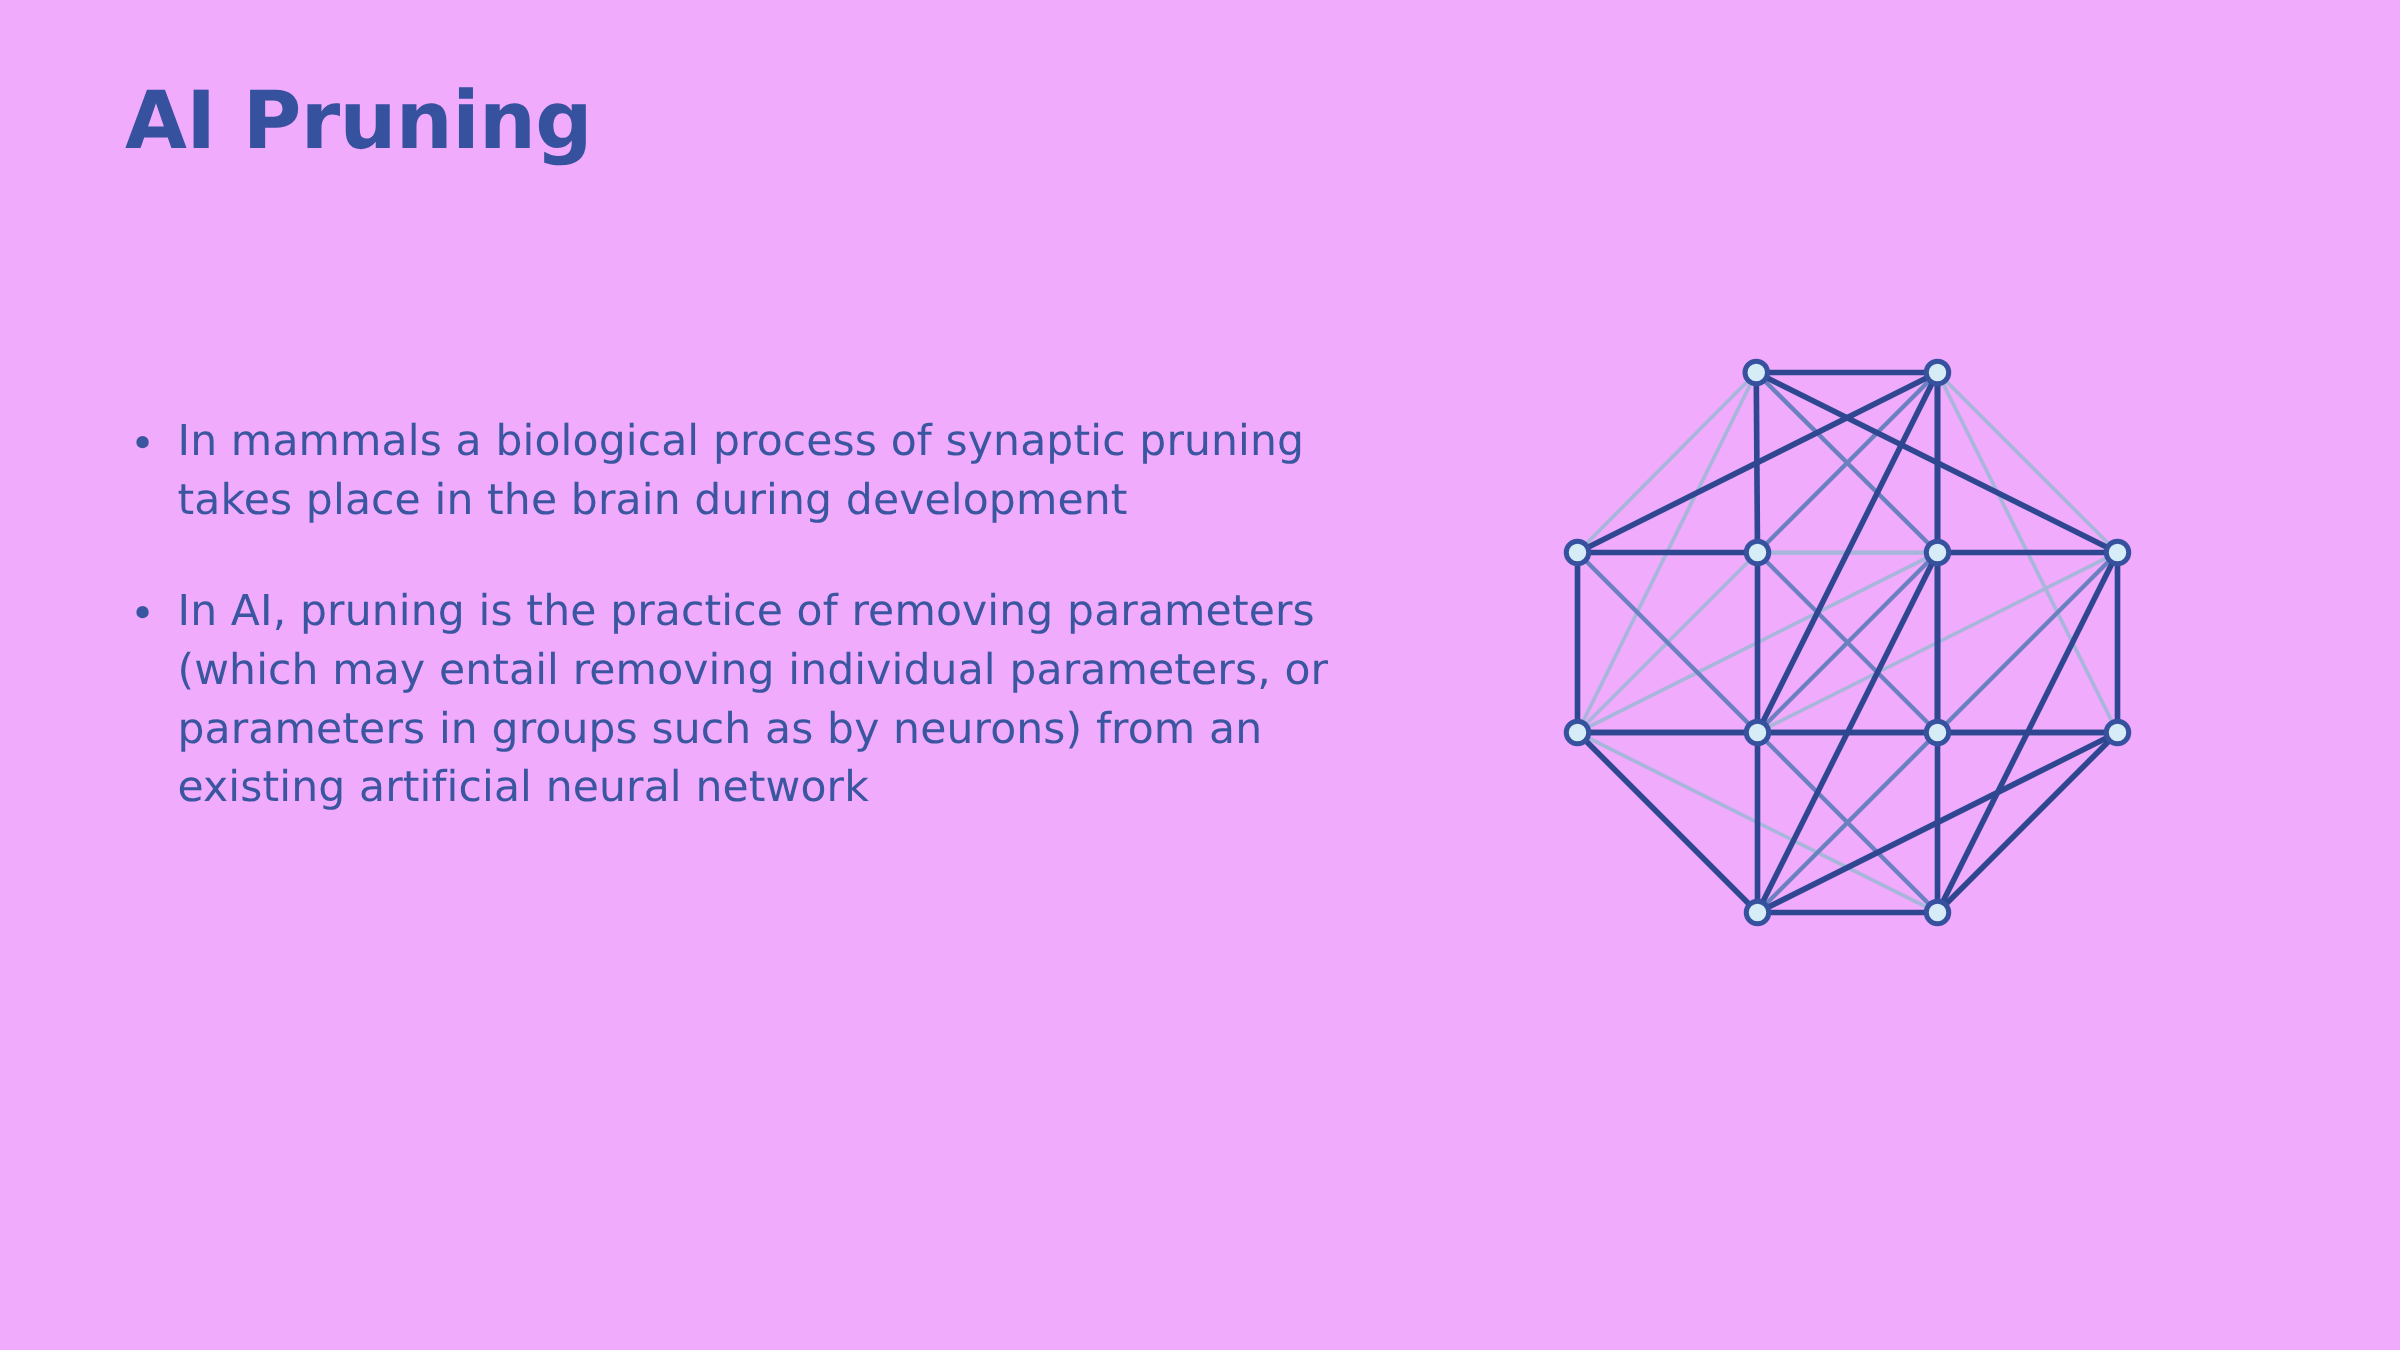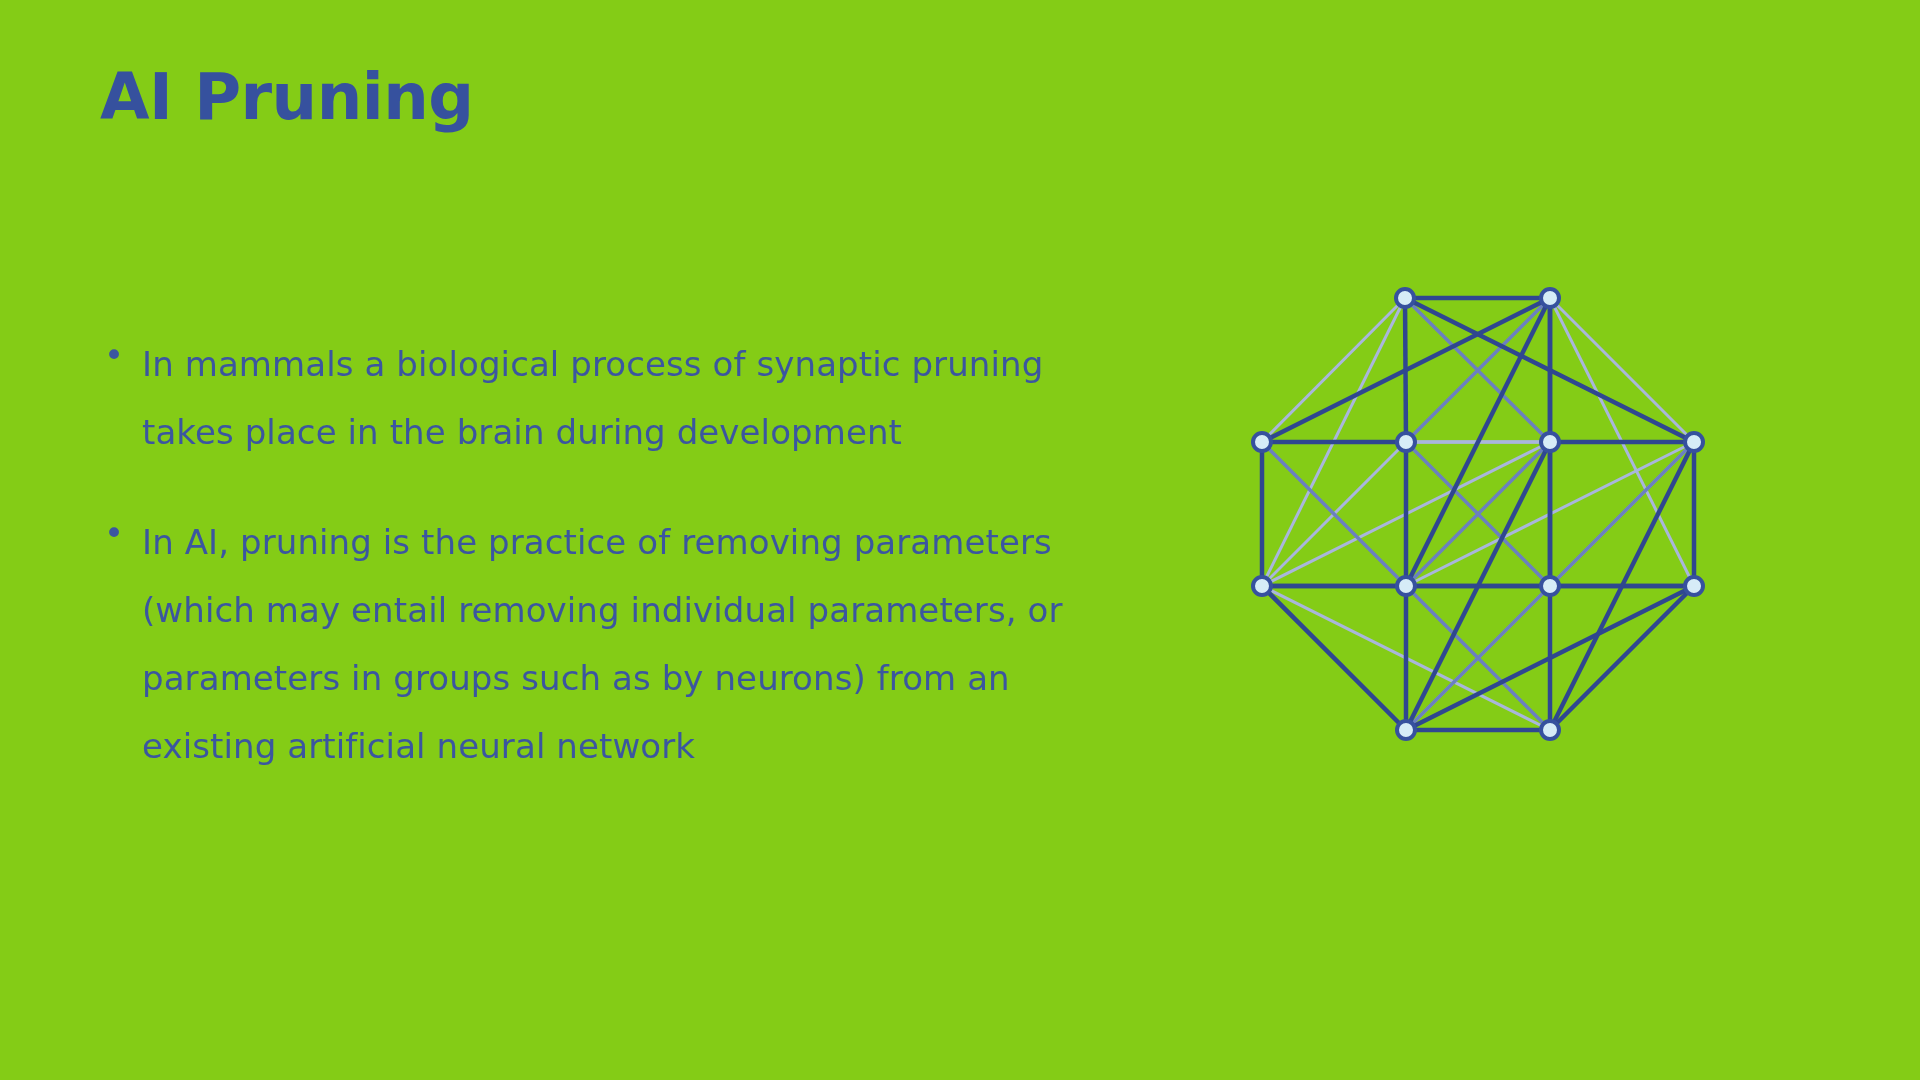--- a/index.html
+++ b/index.html
@@ -10,21 +10,21 @@
     width: 1920px;
     height: 1080px;
     background: #ffffff;
     font-family: "DejaVu Sans", sans-serif;
     overflow: hidden;
   }
   .slide {
     position: relative;
     width: 1920px;
     height: 1080px;
-    background: #84cc16;
+    background: #f0abfc;
   }
   .slide-title {
     position: absolute;
     left: 100px;
     top: 62px;
     font-size: 64px;
     font-weight: bold;
     color: #36519e;
     letter-spacing: -0.5px;
     line-height: 1.1;
@@ -46,21 +46,21 @@
     font-size: 34px;
     line-height: 50px;
     color: #3b56a0;
     text-align: left;
     padding-left: 6px;
     box-sizing: border-box;
   }
   .bullet-text {
     flex: 1 1 auto;
     font-size: 34px;
-    line-height: 68px;
+    line-height: 47px;
     color: #3b56a0;
     letter-spacing: 0.1px;
     max-width: 930px;
   }
   .figure {
     position: absolute;
     left: 1180px;
     top: 240px;
     width: 600px;
     height: 580px;

